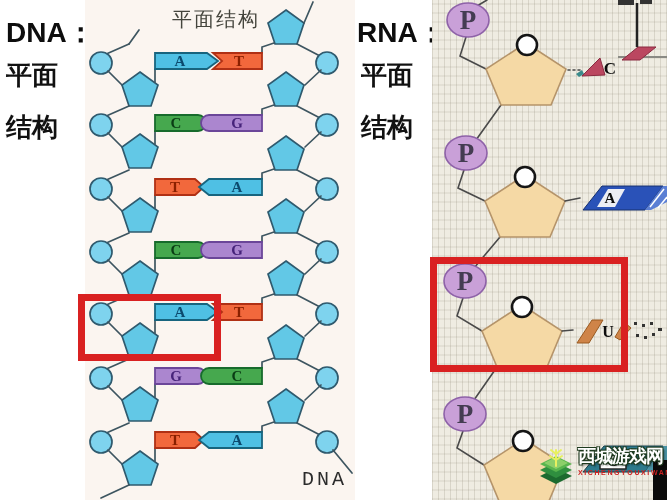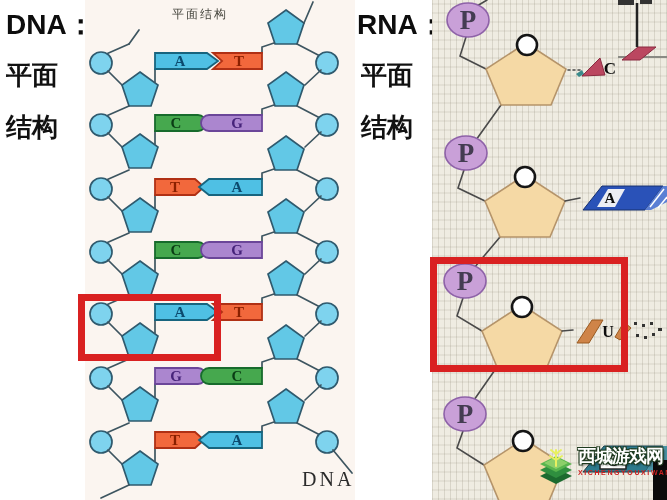--- a/index.html
+++ b/index.html
@@ -1,25 +1,25 @@
 <!DOCTYPE html>
 <html><head>
 <meta charset="utf-8">
 <style>
   html,body{margin:0;padding:0;}
   .stage{position:relative;width:667px;height:500px;background:#ffffff;overflow:hidden;
          font-family:"Liberation Sans",sans-serif;}
   
   .big-title{position:absolute;font-family:"Liberation Sans",sans-serif;font-weight:bold;
-             font-size:28px;color:#0d0d0d;letter-spacing:0;}
+             font-size:28px;color:#0d0d0d;letter-spacing:0;margin-top:8px;}
   .sub-line{position:absolute;font-family:"Liberation Serif","DejaVu Serif",serif;
             font-weight:700;font-size:26px;color:#111;}
   .diagram-heading{position:absolute;left:172px;top:6px;font-family:Liberation Sans, sans-serif;
-            font-size:12px;color:#45453d;letter-spacing:2px;}
-  .diagram-footer{position:absolute;left:302px;top:468px;font-family:Liberation Serif, serif;
+            font-size:20px;color:#45453d;letter-spacing:2px;}
+  .diagram-footer{position:absolute;left:302px;top:468px;font-family:Liberation Mono, monospace;
             font-size:20px;color:#2b2b2b;letter-spacing:3px;}
   
   .dna-panel{position:absolute;left:85px;top:0;width:270px;height:500px;background:#fbf5f0;}
   .rna-panel{position:absolute;left:432px;top:0;width:235px;height:500px;
       background:
         repeating-linear-gradient(90deg, rgba(125,118,98,0.20) 0 1px, transparent 1px 6px),
         repeating-linear-gradient(0deg, rgba(125,118,98,0.10) 0 2px, transparent 2px 9px),
         #efece2;}
   svg{display:block;}
   

